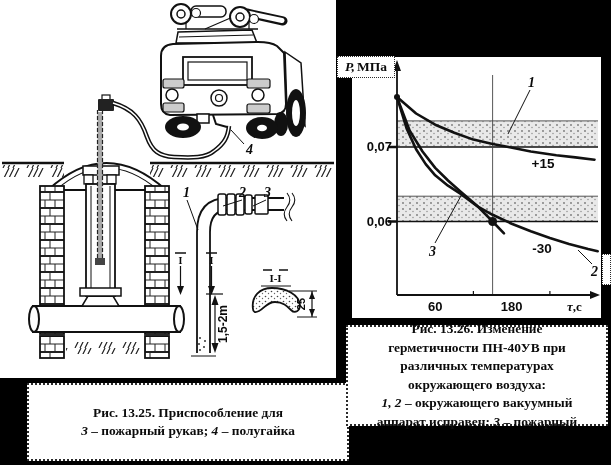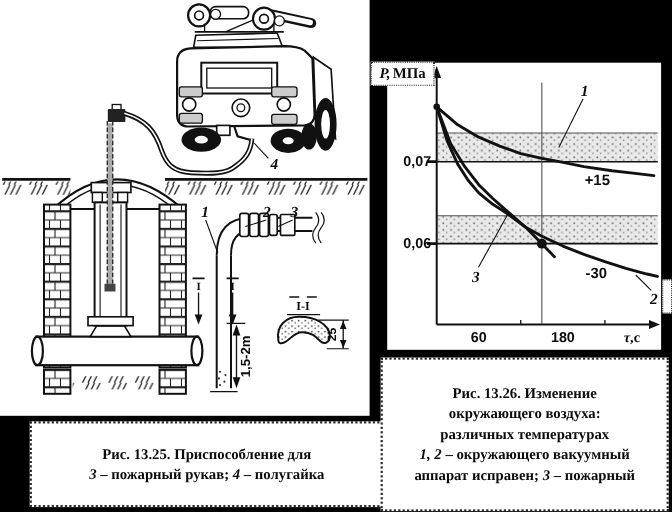--- a/index.html
+++ b/index.html
@@ -265,21 +265,22 @@
     </svg>
   </div>
 
   <div class="dottedbox plabel" style="left:337px;top:56px;width:58px;height:22px;border-width:1.5px;">
     <span class="var">P,</span>
     <span>МПа</span>
   </div>
 
   <div class="dottedbox" style="left:602px;top:254px;width:9px;height:31px;border-width:1.5px;"></div>
 
-  <div class="dottedbox caption" style="left:346px;top:325px;width:262px;height:140px;">
+  <div class="dottedbox caption" style="left:346px;top:325px;width:262px;height:101px;">
     <div class="cap-line"><span>Рис. 13.26. Изменение</span></div>
+    <div class="cap-line"><span>герметичности ПН-40УВ при</span></div>
+    <div class="cap-line"><span>различных температурах</span></div>
     <div class="cap-line"><span>окружающего воздуха:</span></div>
-    <div class="cap-line"><span>различных температурах</span></div>
     <div class="cap-line"><span style="font-style: italic; margin-top: 29px;">1, 2</span><span> – окружающего вакуумный</span></div>
     <div class="cap-line"><span>аппарат исправен; </span><span style="font-style: italic;">3</span><span> – пожарный</span></div>
   </div>
 
 </div>
 
 </body></html>

